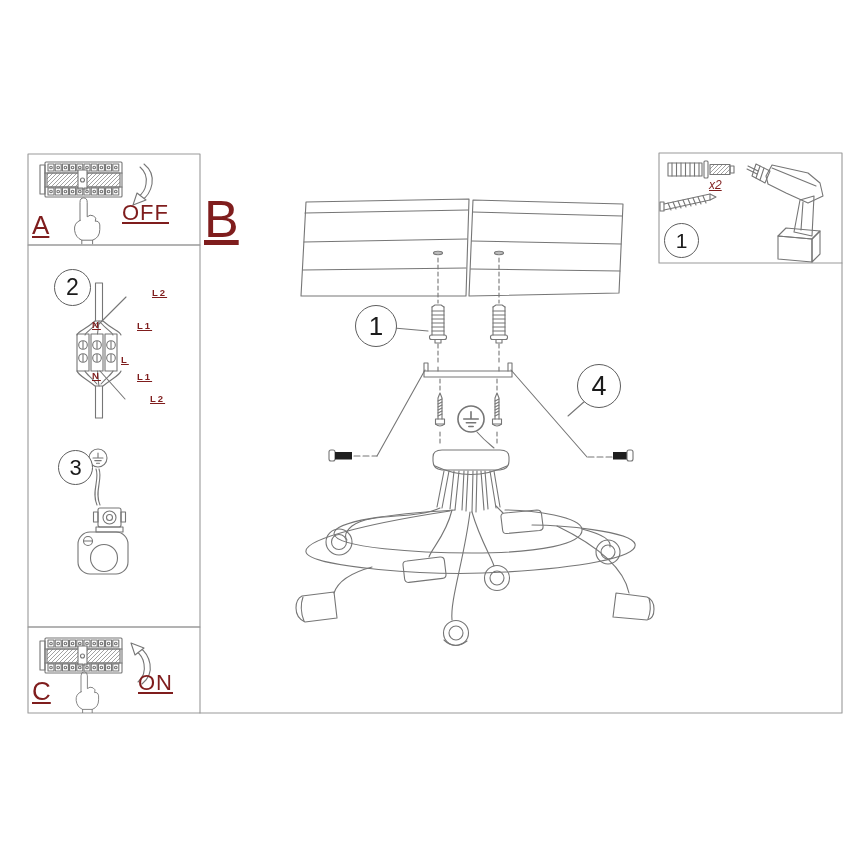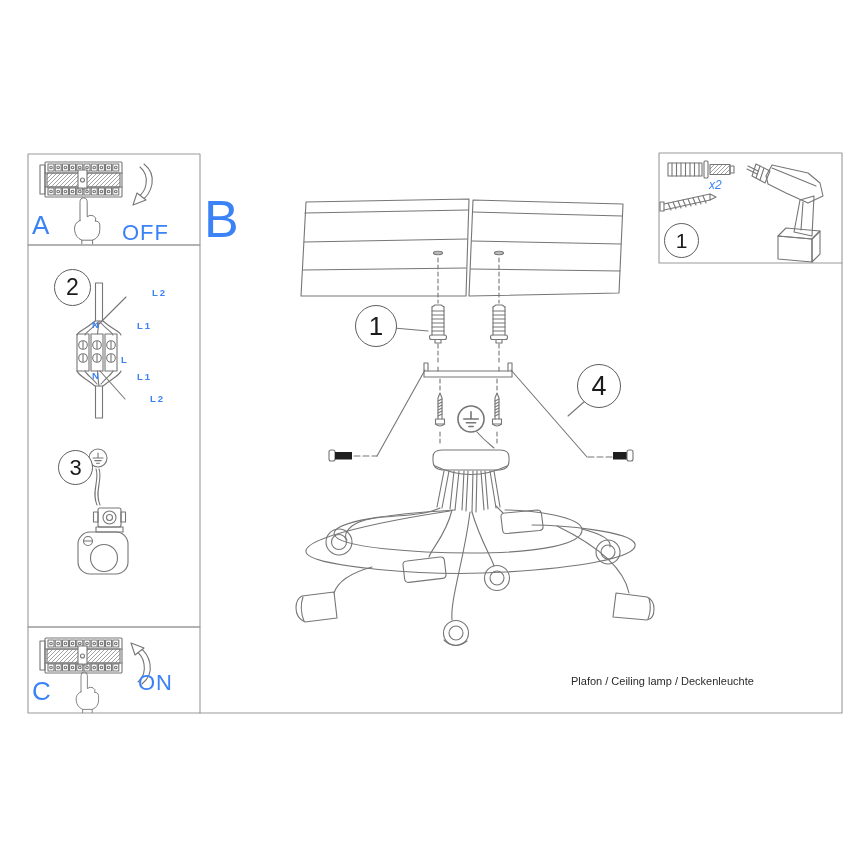--- a/index.html
+++ b/index.html
@@ -1,19 +1,19 @@
 <!DOCTYPE html>
 <html><head>
 <meta charset="utf-8">
 <style>
   html,body{margin:0;padding:0;background:#fff;}
   .sheet{position:relative;width:868px;height:868px;background:#fff;overflow:hidden;
          font-family:"Liberation Sans", sans-serif;color:#1b1b1b;}
   .sheet svg{position:absolute;left:0;top:0;}
-  .t{position:absolute;white-space:nowrap;color:#3b82f6;}
+  .t{position:absolute;white-space:nowrap;color:#7f1d1d;text-decoration:underline;}
   .big-letter{font-size:52px;line-height:1;}
   .sec-label{font-size:26px;line-height:1;}
   .switch-label{font-size:22px;line-height:1;letter-spacing:1px;}
   .circ{position:absolute;border:1.5px solid #5e5e5e;border-radius:50%;
         display:flex;align-items:center;justify-content:center;background:#fff;}
   .wire-label{font-size:9.5px;font-weight:700;letter-spacing:2px;line-height:1;padding-left:25px;}
   .qty{font-size:12px;font-style:italic;line-height:1;}
   .footer{position:absolute;left:571px;top:674px;font-size:11px;line-height:15px;color:#2b2b2b;}
 </style>
 </head>
@@ -300,21 +300,21 @@
     <path d="M 772,168 L 816,186"></path>
     <path d="M 800,200 L 814,196 L 812,236 L 794,232 Z"></path>
     <path d="M 803,202 L 801,230"></path>
     <path d="M 778,236 L 786,228 L 820,231 L 812,239 Z"></path>
     <path d="M 778,236 L 812,239 L 812,262 L 778,259 Z"></path>
     <path d="M 812,239 L 820,231 L 820,254 L 812,262 Z"></path>
   </g>
 </svg>
 
   <span class="t sec-label" style="left:32px;top:212px;">A</span>
-  <span class="t switch-label" style="left:122px;top:202px;margin-top:20px;">OFF</span>
+  <span class="t switch-label" style="left:122px;top:202px;">OFF</span>
   <span class="t big-letter" style="left:204px;top:193px;">B</span>
   <span class="t sec-label" style="left:32px;top:678px;">C</span>
   <span class="t switch-label" style="left:138px;top:672px;">ON</span>
 
   <div class="circ" style="left:54px;top:269px;width:35px;height:35px;font-size:23px;">
       <span>2</span>
     </div>
   <div class="circ" style="left:58px;top:450px;width:33px;height:33px;font-size:22px;">
       <span>3</span>
     </div>
@@ -332,16 +332,15 @@
   <span class="t wire-label" style="left:67px;top:320px;">N</span>
   <span class="t wire-label" style="left:112px;top:321px;">L1</span>
   <span class="t wire-label" style="left:96px;top:355px;">L</span>
   <span class="t wire-label" style="left:67px;top:371px;">N</span>
   <span class="t wire-label" style="left:112px;top:372px;">L1</span>
   <span class="t wire-label" style="left:125px;top:394px;">L2</span>
 
   <span class="t qty" style="left:709px;top:179px;">x2</span>
 
   <div class="footer">
-    <div>Plafon / Ceiling lamp / Deckenleuchte</div>
   </div>
 
 </div>
 
 </body></html>

